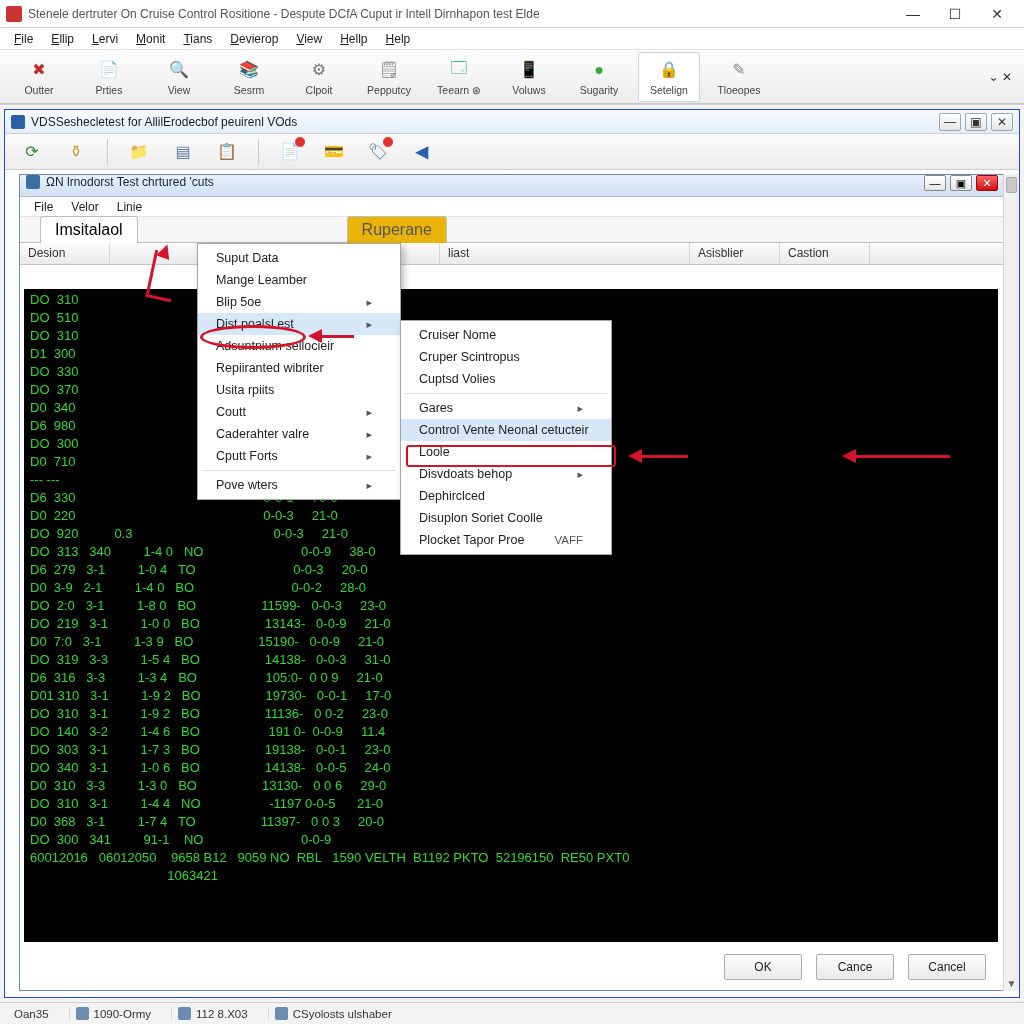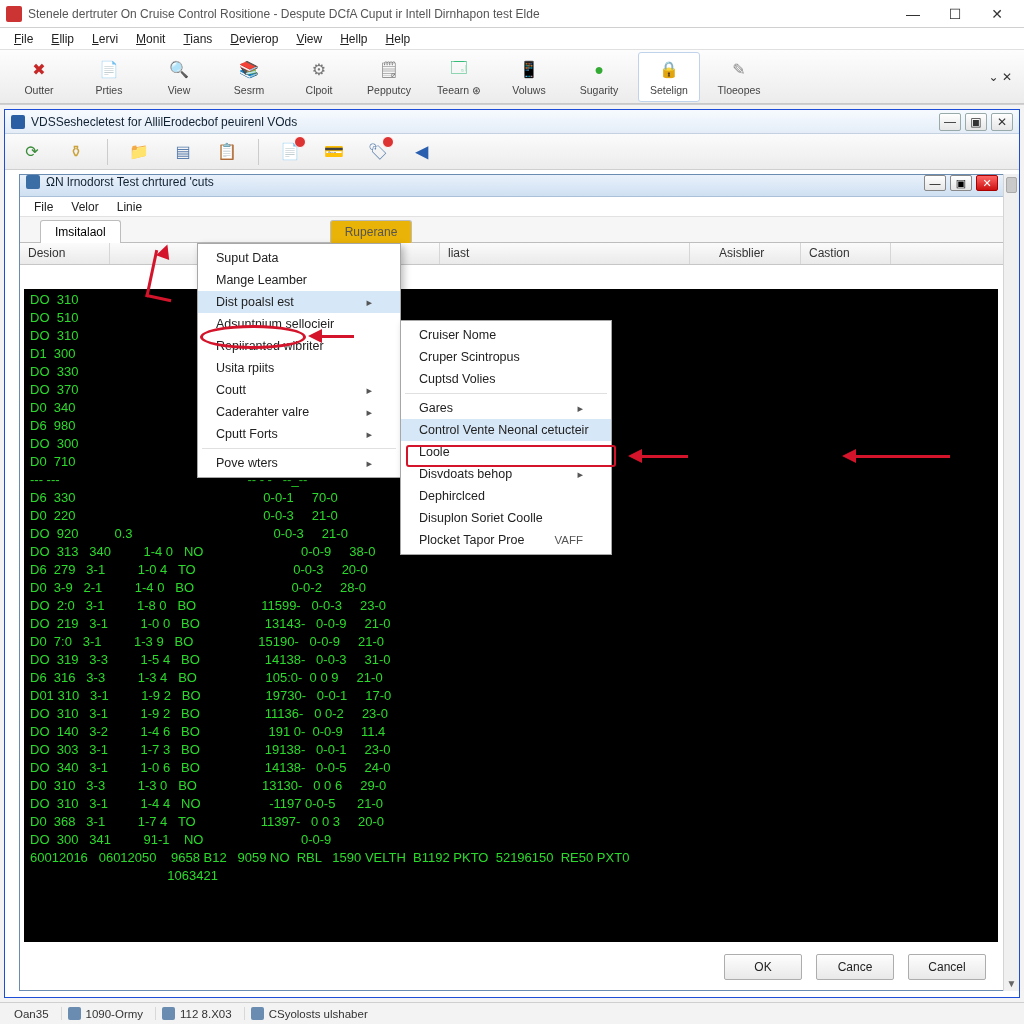--- a/index.html
+++ b/index.html
@@ -47,21 +47,21 @@
   .dochdr .dicon{width:14px;height:14px;background:#3a6ea5;border-radius:2px;}
   .dochdr .dt{flex:1;color:#123;font-size:12px;}
   .docwinbtns{display:flex;gap:4px;}
   .docwinbtn{width:22px;height:16px;border:1px solid #888;background:linear-gradient(#fff,#e6e6e6);border-radius:2px;display:flex;align-items:center;justify-content:center;font-size:11px;}
   .docwinbtn.red{background:linear-gradient(#f66,#c11);color:#fff;border-color:#a00;}
   
   .docmenu{height:20px;display:flex;align-items:center;padding:0 6px;gap:2px;border-bottom:1px solid #e2e2e2;}
   .docmenu .mi{padding:1px 8px;font-size:12px;color:#222;}
   
   .tabrow{height:26px;display:flex;align-items:flex-end;padding:0 20px;gap:0;background:#f6f6f6;border-bottom:1px solid #bdbdbd;position:relative;}
-  .tab{padding:4px 14px;border:1px solid #bdbdbd;border-bottom:none;background:#fff;border-radius:3px 3px 0 0;font-size:12px;position:relative;top:1px;margin-right:-1px;}
+  .tab{padding:4px 14px;border:1px solid #bdbdbd;border-bottom:none;background:#fff;border-radius:3px 3px 0 0;font-size:16px;position:relative;top:1px;margin-right:-1px;}
   .tab.inactive{background:#eab308;color:#555;}
   
   .tablehdr{height:22px;display:flex;background:linear-gradient(#fbfbfb,#eaeaea);border-bottom:1px solid #c6c6c6;font-size:12px;color:#333;}
   .tablehdr .th{border-right:1px solid #d6d6d6;padding:3px 8px;}
   
   .terminal{position:absolute;left:4px;right:6px;top:114px;bottom:48px;background:#000;color:#2bdb2b;font-family:"Consolas","Courier New",monospace;font-size:13px;line-height:18px;padding:2px 6px;white-space:pre;overflow:hidden;}
   .terminal .row{display:block;}
   
   .dlgbtns{position:absolute;right:18px;bottom:10px;display:flex;gap:14px;}
   .btn{min-width:78px;height:26px;border:1px solid #adadad;background:linear-gradient(#fdfdfd,#e9e9e9);border-radius:2px;font-size:12px;color:#222;display:flex;align-items:center;justify-content:center;}
@@ -77,21 +77,21 @@
   
   .ann{position:absolute;pointer-events:none;}
   .oval{border:3px solid #d4142a;border-radius:50%;}
   .rectA{border:2.5px solid #d4142a;border-radius:3px;}
   .arrowline{height:0;border-top:3px solid #d4142a;}
   .arrowhead{width:0;height:0;border-top:7px solid transparent;border-bottom:7px solid transparent;border-right:14px solid #d4142a;}
   .arrowheadL{width:0;height:0;border-top:7px solid transparent;border-bottom:7px solid transparent;border-left:14px solid #d4142a;}
   .scribble{border-left:3px solid #d4142a;border-bottom:3px solid #d4142a;transform:rotate(12deg);}
   
   
-  .status{position:absolute;left:0;right:0;bottom:0;height:22px;background:#f3f3f3;border-top:1px solid #cfcfcf;display:flex;align-items:center;padding:0 8px;gap:6px;font-size:11.5px;color:#333;}
+  .status{position:absolute;left:0;right:0;bottom:0;height:22px;background:#f3f3f3;border-top:1px solid #cfcfcf;display:flex;align-items:center;padding:0 8px;gap:14px;font-size:11.5px;color:#333;}
   .status .cell{display:flex;align-items:center;gap:5px;padding:0 6px;border-left:1px solid #d8d8d8;}
   .status .cell:first-child{border-left:none;}
   .sicon{width:13px;height:13px;border-radius:2px;background:#6a8cb0;}
   
   
   .vscroll{position:absolute;top:64px;bottom:6px;right:0;width:16px;background:#f0f0f0;border-left:1px solid #d4d4d4;}
   .vscroll .thumb{position:absolute;left:2px;right:2px;top:3px;height:16px;background:#c9c9c9;border:1px solid #aaa;border-radius:2px;}
   .vscroll .arrow{position:absolute;left:0;right:0;height:16px;display:flex;align-items:center;justify-content:center;color:#666;font-size:10px;}
 </style>
 </head>
@@ -210,21 +210,21 @@
             <div class="mi">Linie</div>
           </div>
         <div class="tabrow" id="tab-row">
             <div class="tab">Imsitalaol</div>
             <div class="tab inactive" style="margin-left: 210px;">Ruperane</div>
           </div>
         <div class="tablehdr" id="table-header">
             <div class="th" style="width: 90px;">Desion</div>
             <div class="th" style="width: 330px;"></div>
             <div class="th" style="width: 250px;">liast</div>
-            <div class="th" style="width: 90px; margin-left: 21px;">Asisblier</div>
+            <div class="th" style="width: 90px;">Asisblier</div>
             <div class="th" style="width: 90px;">Castion</div>
           </div>
         <div class="terminal" id="terminal"><span class="row">DO  310                                                    0-0-1     31-0</span><span class="row">DO  510                                                    0-0-2     73-0</span><span class="row">DO  310                                                    0-0-2     37-0</span><span class="row">D1  300                                                    0-2-3     36-0</span><span class="row">DO  330                                                    0-0-9     23-0</span><span class="row">DO  370                                                    0-0-6     30-0</span><span class="row">D0  340                                                    0-0-1     10-0</span><span class="row">D6  980                                                    0-0-6     20-0</span><span class="row">DO  300                                                    0-0-4     28-0</span><span class="row">D0  710                                                    0-0-2     21-2</span><span class="row">--- ---                                                    -- - -   --_--</span><span class="row">D6  330                                                    0-0-1     70-0</span><span class="row">D0  220                                                    0-0-3     21-0</span><span class="row">DO  920          0.3                                       0-0-3     21-0</span><span class="row"></span><span class="row">DO  313   340         1-4 0   NO                           0-0-9     38-0</span><span class="row">D6  279   3-1         1-0 4   TO                           0-0-3     20-0</span><span class="row">D0  3-9   2-1         1-4 0   BO                           0-0-2     28-0</span><span class="row">DO  2:0   3-1         1-8 0   BO                  11599-   0-0-3     23-0</span><span class="row">DO  219   3-1         1-0 0   BO                  13143-   0-0-9     21-0</span><span class="row">D0  7:0   3-1         1-3 9   BO                  15190-   0-0-9     21-0</span><span class="row">DO  319   3-3         1-5 4   BO                  14138-   0-0-3     31-0</span><span class="row">D6  316   3-3         1-3 4   BO                   105:0-  0 0 9     21-0</span><span class="row">D01 310   3-1         1-9 2   BO                  19730-   0-0-1     17-0</span><span class="row">DO  310   3-1         1-9 2   BO                  11136-   0 0-2     23-0</span><span class="row">DO  140   3-2         1-4 6   BO                   191 0-  0-0-9     11.4</span><span class="row">DO  303   3-1         1-7 3   BO                  19138-   0-0-1     23-0</span><span class="row">DO  340   3-1         1-0 6   BO                  14138-   0-0-5     24-0</span><span class="row">D0  310   3-3         1-3 0   BO                  13130-   0 0 6     29-0</span><span class="row">DO  310   3-1         1-4 4   NO                   -1197 0-0-5      21-0</span><span class="row">D0  368   3-1         1-7 4   TO                  11397-   0 0 3     20-0</span><span class="row">DO  300   341         91-1    NO                           0-0-9</span><span class="row">60012016   06012050    9658 B12   9059 NO  RBL   1590 VELTH  B1192 PKTO  52196150  RE50 PXT0</span><span class="row">                                      1063421</span></div>
         <div class="dlgbtns">
           <div class="btn">OK</div>
           <div class="btn">Cance</div>
           <div class="btn">Cancel</div>
         </div>
       </div>
     </div>
@@ -236,20 +236,23 @@
   </div>
 </div>
 
 <div class="menu" id="menu1" style="left:197px;top:243px;width:204px;">
     <div class="mi2">
       <span>Suput Data</span>
     </div>
     <div class="mi2">
       <span>Mange Leamber</span>
     </div>
+    <div class="mi2 hasarrow">
+      <span>Blip 5oe</span>
+    </div>
     <div class="mi2 hasarrow hl">
       <span>Dist poalsl est</span>
     </div>
     <div class="mi2">
       <span>Adsuntnium sellocieir</span>
     </div>
     <div class="mi2">
       <span>Repiiranted wibriter</span>
     </div>
     <div class="mi2">

